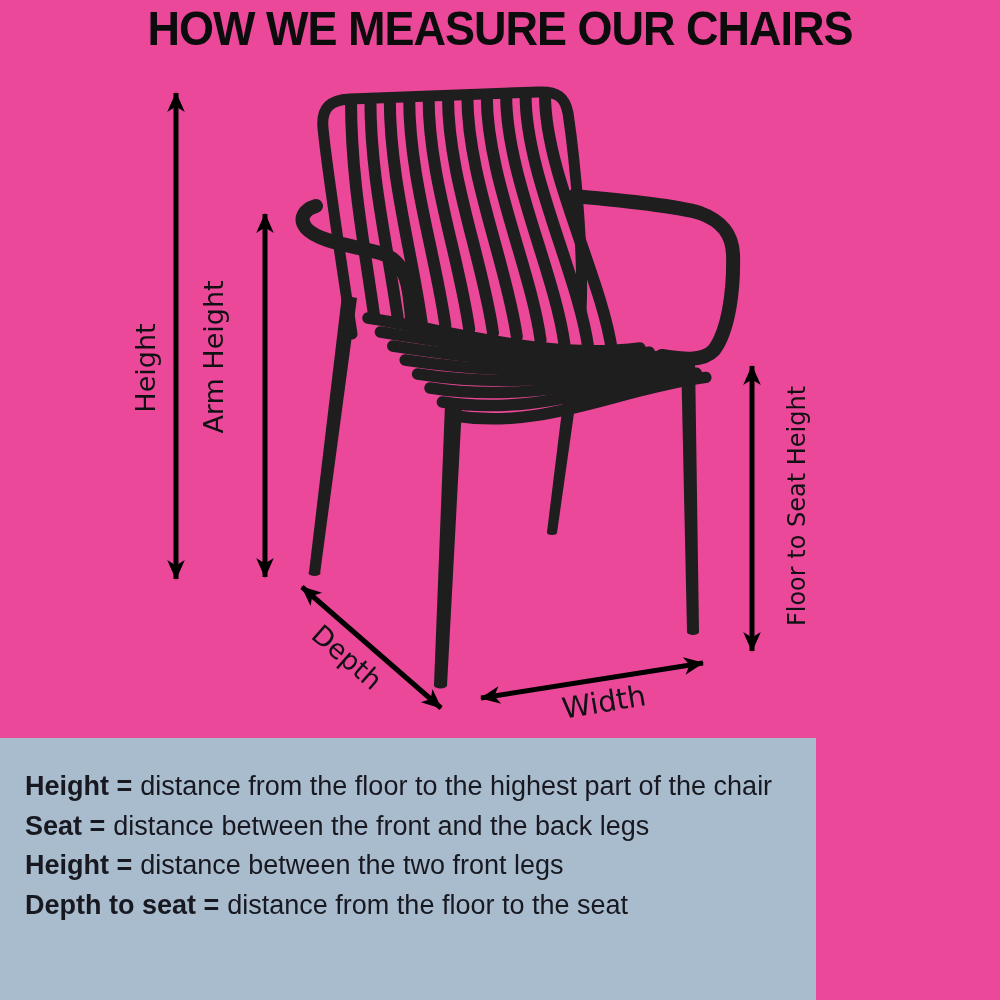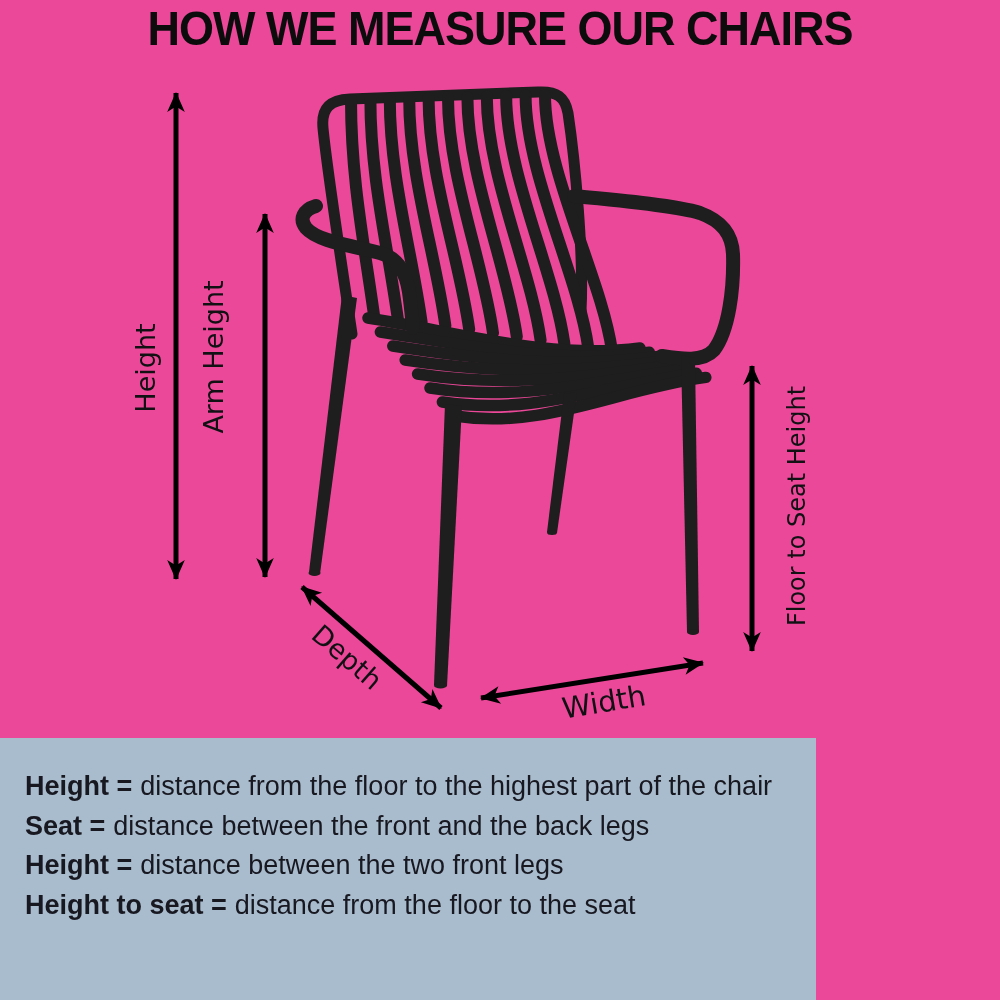--- a/index.html
+++ b/index.html
@@ -123,17 +123,17 @@
     <p class="legend-row">
       <span class="term">Height =</span><span>distance from the floor to the highest part of the chair</span>
     </p>
     <p class="legend-row">
       <span class="term">Seat =</span><span>distance between the front and the back legs</span>
     </p>
     <p class="legend-row">
       <span class="term">Height =</span><span>distance between the two front legs</span>
     </p>
     <p class="legend-row">
-      <span class="term">Height to seat =</span><span>distance from the floor to the seat</span>
+      <span class="term">Depth to seat =</span><span>distance from the floor to the seat</span>
     </p>
   </div>
 
 </div>
 
 </body></html>

